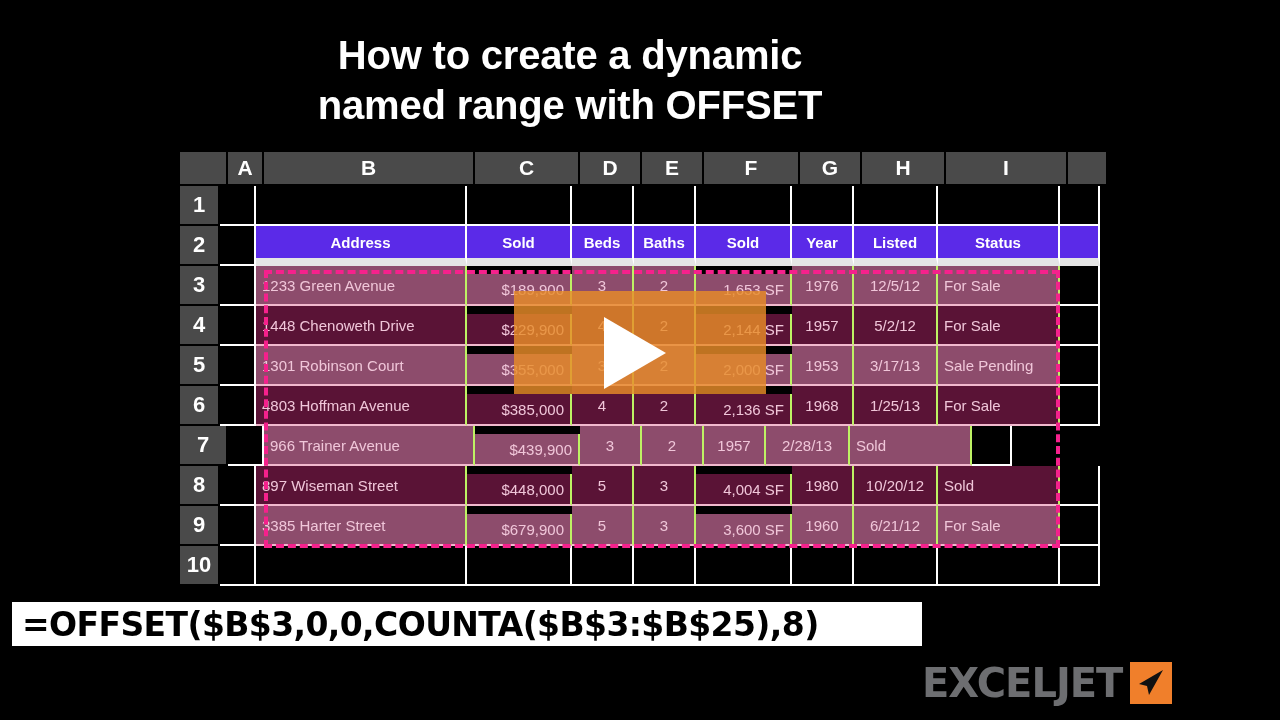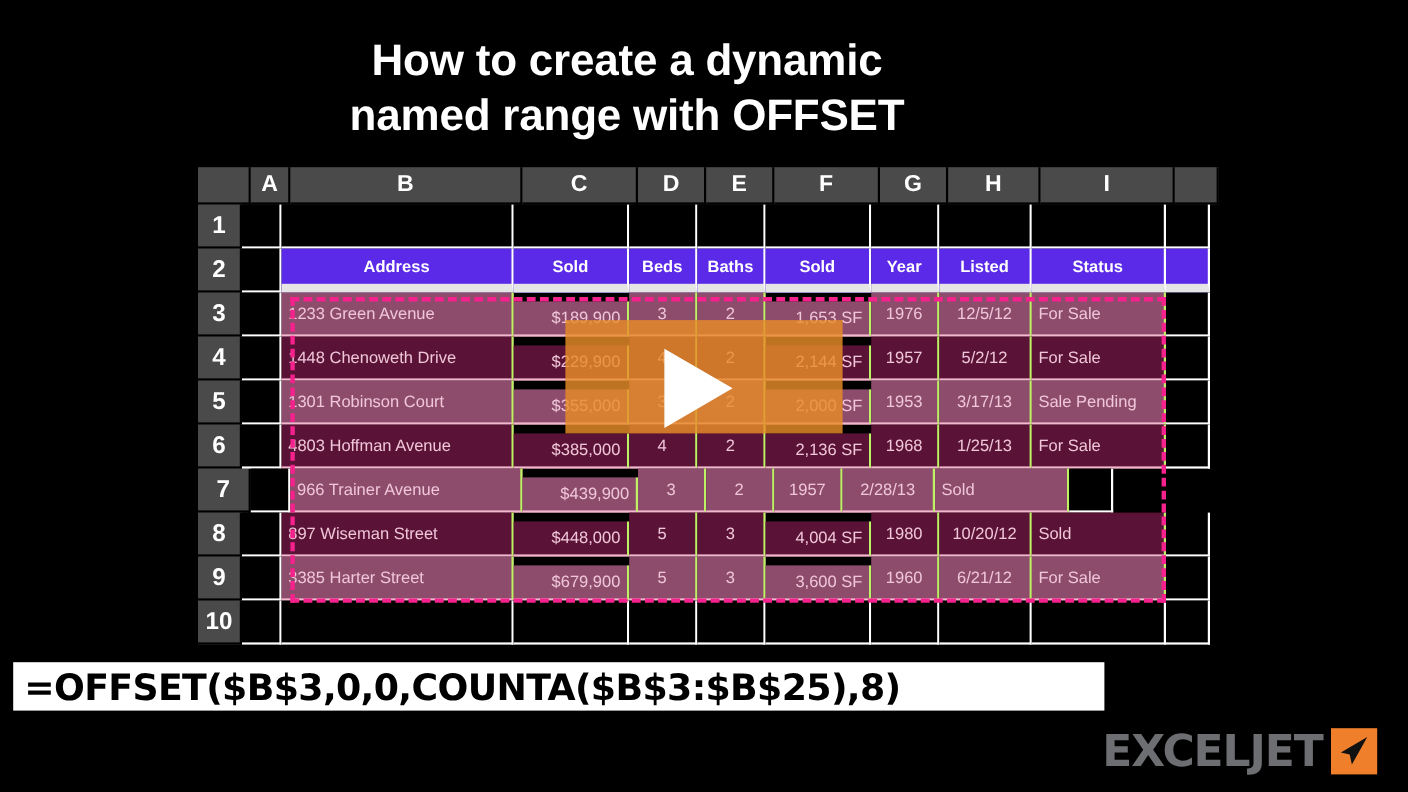--- a/index.html
+++ b/index.html
@@ -98,30 +98,30 @@
   #playtri{
     position:absolute;left:604px;top:317px;
     width:0;height:0;
     border-top:36px solid transparent;
     border-bottom:36px solid transparent;
     border-left:62px solid #ffffff;
   }
 
   
   #formulabar{
-    position:absolute;left:12px;top:602px;width:992px;height:44px;
+    position:absolute;left:12px;top:602px;width:910px;height:44px;
     background:#fff;color:#000;
     display:flex;align-items:center;
     font-family:"DejaVu Sans",sans-serif;
     font-weight:bold;font-size:33px;letter-spacing:-0.6px;
     padding-left:10px;box-sizing:border-box;white-space:nowrap;
   }
 
   
-  #logo{position:absolute;left:1002px;top:660px;display:flex;align-items:center;}
+  #logo{position:absolute;left:922px;top:660px;display:flex;align-items:center;}
   #logotext{
     color:#6d6e71;font-weight:bold;font-size:40px;letter-spacing:-1px;
     font-family:"DejaVu Sans",sans-serif;
   }
   #logomark{
     width:42px;height:42px;background:#f07f2b;margin-left:8px;
     position:relative;
   }
   #logomark svg{position:absolute;left:0;top:0;}
 </style>

